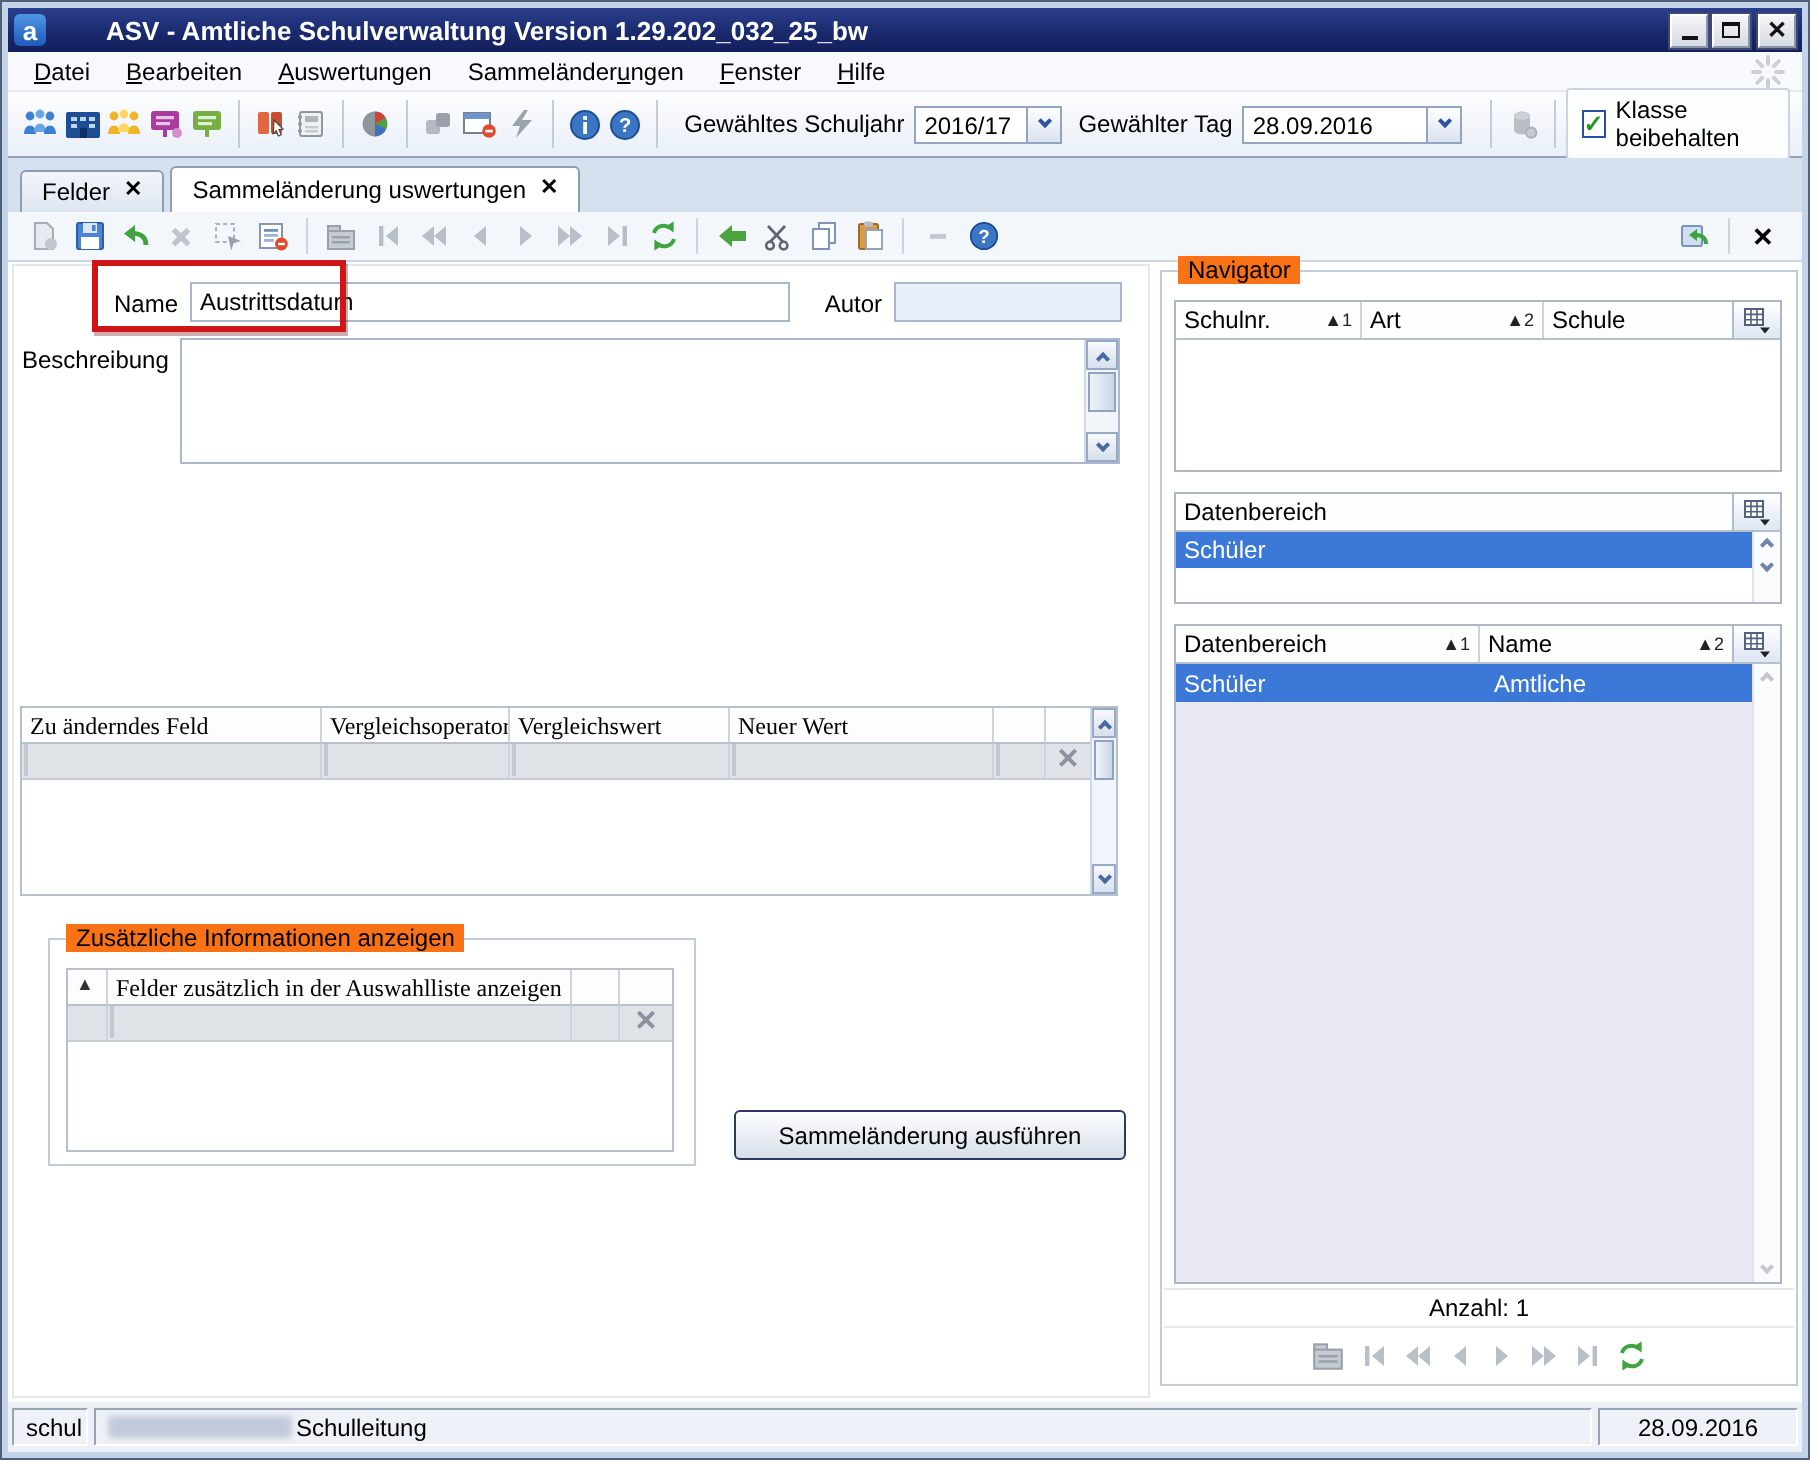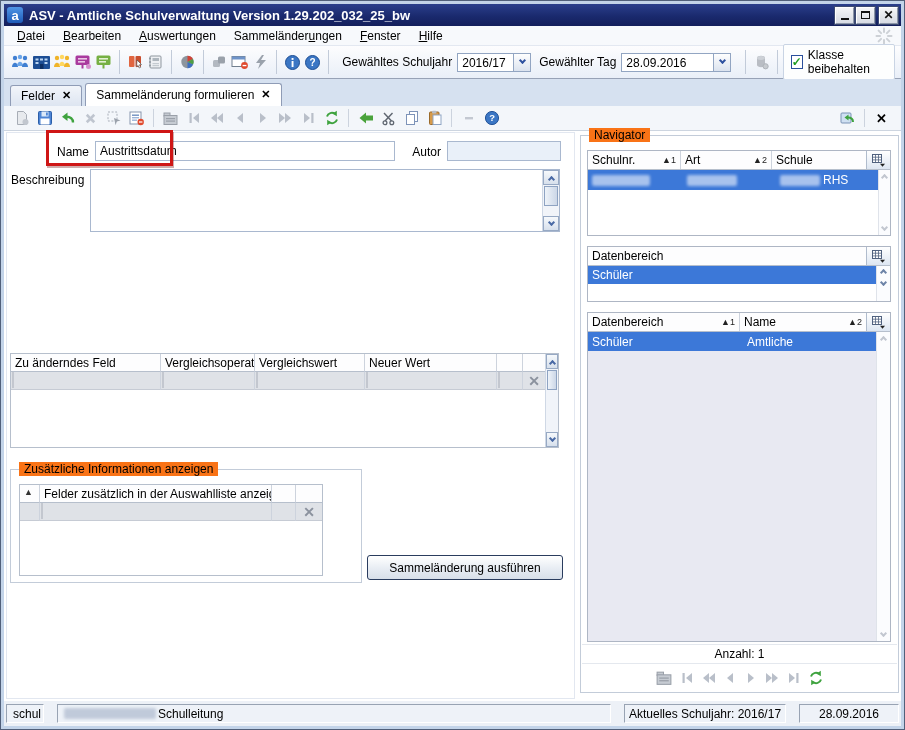--- a/index.html
+++ b/index.html
@@ -18,21 +18,21 @@
     height:22px; flex:0 0 22px; display:flex; align-items:center; padding:0 3px;
     background:linear-gradient(180deg,#2b3f8c 0%,#1a2a6e 55%,#141f5c 100%);
     color:#fff; font-weight:bold; font-size:13px;
   }
   .logo {
     width:16px; height:16px; margin-right:6px; border-radius:3px;
     background:linear-gradient(180deg,#4f95e6,#1e5bb8); color:#fff;
     display:flex; align-items:center; justify-content:center;
     font-size:13px; font-weight:bold;
   }
-  .title { flex:1; white-space:nowrap; overflow:hidden; }
+  .title { flex:1; white-space:nowrap; overflow:hidden;margin-left:24px; }
   .winbtns { display:flex; gap:2px; }
   .wbtn {
     width:19px; height:17px; background:linear-gradient(#f4f5f7,#d7dbe3);
     border:1px solid #8b95a8; border-top-color:#fff; border-left-color:#fff;
     box-shadow:0 0 0 1px #3c4a72; display:flex; align-items:center; justify-content:center;
     color:#111; font-weight:bold; font-size:11px; cursor:default;
   }
   .wbtn.close { margin-left:2px; }
   .g-min { width:8px; height:3px; border-bottom:2px solid #111; margin-top:6px; }
   .g-max { width:9px; height:8px; border:1px solid #111; border-top:2px solid #111; }
@@ -123,36 +123,36 @@
     border:1px solid #97a9c4; display:flex; align-items:center; justify-content:center;
   }
   .schev { width:5px; height:5px; border-right:2px solid #4a6aa5; border-bottom:2px solid #4a6aa5; }
   .schev.up { transform:rotate(-135deg); margin-top:3px; }
   .schev.dn { transform:rotate(45deg); margin-top:-2px; }
   .sthumb { height:20px; margin:1px 1px; background:linear-gradient(90deg,#eef3f9,#ccd7e7); border:1px solid #8ea3c2; }
   .sfill { flex:1; }
   
   .ctable { position:absolute; left:3px; top:220px; width:549px; height:95px; border:1px solid #b6bfcc; display:flex; }
   .ctable .main { flex:1; display:flex; flex-direction:column; }
-  .trow { display:flex; }
+  .trow { display:flex;font-family:Liberation Serif, serif; }
   .hcell {
     height:18px; padding:2px 4px; border-right:1px solid #cdd3dd; border-bottom:1px solid #b6bfcc;
     background:#fdfdfe; white-space:nowrap; overflow:hidden;
   }
   .fcell {
     height:18px; padding:1px; border-right:1px solid #cdd3dd; border-bottom:1px solid #c6cbd4; background:#dfe2e7;
   }
   .fcell .finput { width:100%; height:100%; background:#ebedf0; border:1px solid #c3c7cf; }
   .fcell.xcell { display:flex; align-items:center; justify-content:center; background:#dfe2e7; }
   .xglyph { color:#8b929e; font-weight:bold; font-size:14px; line-height:1; }
   .cbody { flex:1; background:#fff; }
   
   .fset { border:1px solid #c3ccd9; position:relative; background:#fff; }
   .fset .legend { position:absolute; top:-8px; left:8px; background:#f97316; padding:0 5px; white-space:nowrap; }
-  .addfs { position:absolute; left:3px; top:336px; width:352px; height:114px; }
+  .addfs { position:absolute; left:17px; top:336px; width:324px; height:114px; }
   .addtable { position:absolute; left:8px; top:14px; width:304px; height:92px; border:1px solid #b6bfcc; display:flex; flex-direction:column; }
   .addbody { flex:1; background:#fff; }
   .execbtn {
     position:absolute; left:360px; top:422px; width:196px; height:25px;
     border:1px solid #2a3c5e; border-radius:3px;
     background:linear-gradient(#ffffff,#e7ecf3 55%,#d8dfe9);
     font-family:"Liberation Sans",sans-serif; font-size:12px; cursor:default;
     box-shadow:inset 0 1px 0 #fff;
   }
   
@@ -172,21 +172,21 @@
   .nscroll { width:14px; background:#fbfcfe; border-left:1px solid #dfe3ea; display:flex; flex-direction:column; align-items:center; }
   .gchev { width:5px; height:5px; border-right:2px solid #c2c7d0; border-bottom:2px solid #c2c7d0; }
   .gchev.up { transform:rotate(-135deg); margin-top:5px; }
   .gchev.dn { transform:rotate(45deg); margin-bottom:5px; }
   .gchev.blue { border-color:#6e84a8; }
   .redact { display:inline-block; height:11px; border-radius:2px; background:rgba(255,255,255,.55); filter:blur(1.5px); }
   .redact.grey { background:#c0cada; }
   .anzahl { position:absolute; left:1px; right:1px; top:508px; height:17px; text-align:center; border-top:1px solid #e4e8ee; padding-top:2px; }
   .navnav { position:absolute; left:1px; right:1px; top:527px; height:28px; border-top:1px solid #e4e8ee; display:flex; align-items:center; justify-content:center; gap:7px; }
   
-  .statusbar { height:25px; flex:0 0 25px; background:#edf1f7; display:flex; align-items:center; gap:13px; padding:2px 2px; }
+  .statusbar { height:25px; flex:0 0 25px; background:#edf1f7; display:flex; align-items:center; gap:3px; padding:2px 2px; }
   .scell {
     height:19px; display:flex; align-items:center; padding:1px 6px; white-space:nowrap;
     border:1px solid; border-color:#98a3b3 #fff #fff #98a3b3; background:#eef2f8;
   }
   .scell.grow { flex:1; gap:1px; }
   svg { display:block; }
 </style>
 </head>
 <body>
 
@@ -401,21 +401,21 @@
       <span>Klasse beibehalten</span>
     </span>
   </div>
 
   <div class="tabstrip">
     <span class="tab">
       <span>Felder</span>
       <span class="tclose">✕</span>
     </span>
     <span class="tab active">
-      <span>Sammeländerung formulieren</span>
+      <span>Sammeländerung uswertungen</span>
       <span class="tclose">✕</span>
     </span>
   </div>
 
   <div class="toolbar2">
     <span class="tbtn2">
         <span>
           <svg width="16" height="16" viewBox="0 0 16 16">
             <path d="M3.5 1.5h6l3 3v10h-9z" fill="#e7eaee" stroke="#a7adb6"></path>
             <circle cx="11.5" cy="12" r="3" fill="#c2c7cf"></circle>
@@ -700,42 +700,20 @@
               <span class="sortmark"></span>
             </span>
           <span class="gridbtn">
               <svg width="15" height="15" viewBox="0 0 15 15">
                 <rect x="1.5" y="1.5" width="9" height="8" fill="#fff" stroke="#51627f"></rect>
                 <path d="M1.5 4.2h9M1.5 6.9h9M4.5 1.5v8M7.5 1.5v8" stroke="#51627f" stroke-width=".8"></path>
                 <polygon points="9,10.8 14,10.8 11.5,13.8" fill="#222"></polygon>
               </svg>
             </span>
         </div>
-        <div class="nbody">
-          <div class="nrows">
-            <div class="selrow" style="height:20px">
-              <span class="selcell" style="width:95px">
-                  <span class="redact" style="width:58px"></span>
-                </span>
-              <span class="selcell" style="width:93px">
-                  <span class="redact" style="width:50px"></span>
-                </span>
-              <span class="selcell" style="width:102px">
-                  <span class="redact" style="width:40px"></span>
-                  <span>RHS</span>
-                </span>
-            </div>
-            <div style="flex:1;background:#fff"></div>
-          </div>
-          <div class="nscroll">
-            <span class="gchev up"></span>
-            <span style="flex:1"></span>
-            <span class="gchev dn"></span>
-          </div>
-        </div>
       </div>
 
       <div class="navtable" style="left:6px;top:110px;width:304px;height:56px">
         <div class="nheader">
           <span class="nhcell" style="flex:1;border-right:none">Datenbereich</span>
           <span class="gridbtn">
               <svg width="15" height="15" viewBox="0 0 15 15">
                 <rect x="1.5" y="1.5" width="9" height="8" fill="#fff" stroke="#51627f"></rect>
                 <path d="M1.5 4.2h9M1.5 6.9h9M4.5 1.5v8M7.5 1.5v8" stroke="#51627f" stroke-width=".8"></path>
                 <polygon points="9,10.8 14,10.8 11.5,13.8" fill="#222"></polygon>
@@ -846,17 +824,16 @@
       </div>
     </div>
   </div>
 
   <div class="statusbar">
     <span class="scell" style="width:38px">schul</span>
     <span class="scell grow">
       <span class="redact grey" style="width:92px;margin-right:1px"></span>
       <span>Schulleitung</span>
     </span>
-    <span class="scell" style="width:162px;justify-content:center">Aktuelles Schuljahr: 2016/17</span>
     <span class="scell" style="width:100px;justify-content:center">28.09.2016</span>
   </div>
 
 </div>
 
 </body></html>

